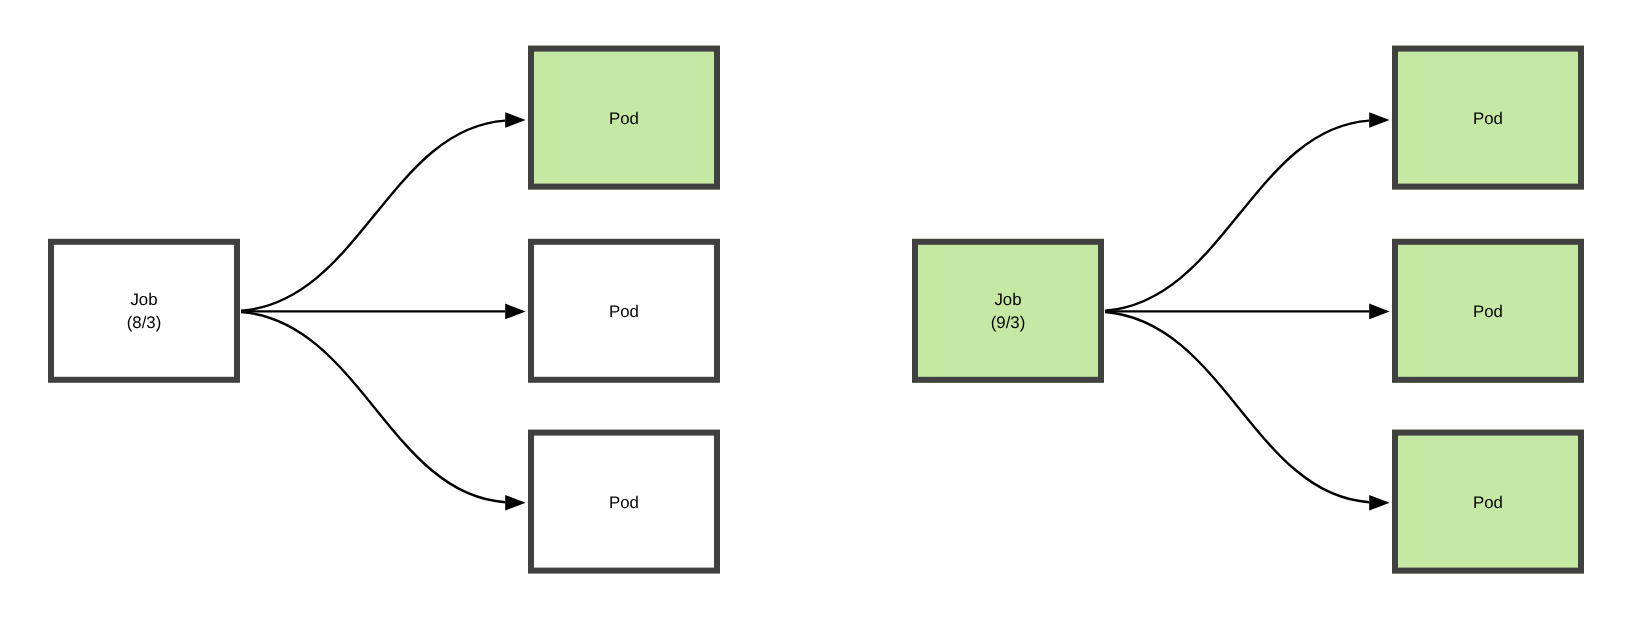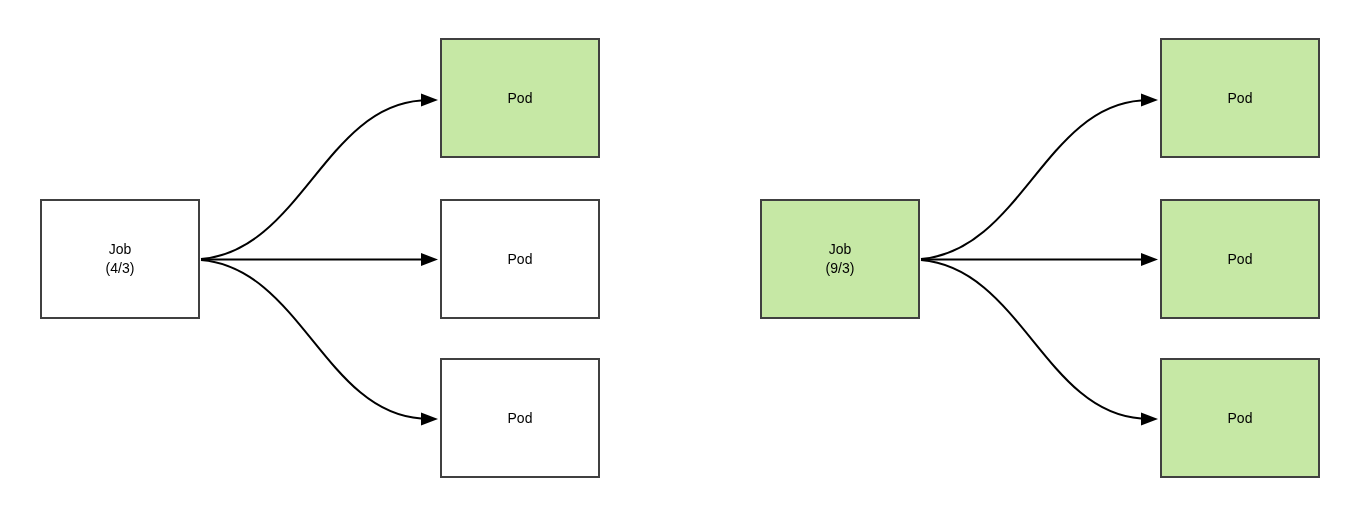--- a/index.html
+++ b/index.html
@@ -19,21 +19,21 @@
     position: absolute;
     left: 0;
     top: 0;
     z-index: 0;
   }
   .node {
     position: absolute;
     box-sizing: border-box;
     width: 160px;
     height: 120px;
-    border: 2px solid #404040;
+    border: 5px solid #404040;
     background: #ffffff;
     display: flex;
     flex-direction: column;
     align-items: center;
     justify-content: center;
     font-size: 14px;
     color: #000000;
     line-height: 19px;
     text-align: center;
     z-index: 1;
@@ -88,21 +88,21 @@
       <path class="edge" d="M 921 259.5 L 1141 259.5"></path>
       <polygon class="arrowhead" points="1158,259.5 1141,253 1141,266"></polygon>
 
       <path class="edge" d="M 921 260 C 1020 268, 1045 412, 1141 418.5"></path>
       <polygon class="arrowhead" points="1158,419 1141,412.5 1141,425.5"></polygon>
     </g>
   </svg>
 
   <div class="node pending job-left">
     <span>Job</span>
-    <span>(4/3)</span>
+    <span>(8/3)</span>
   </div>
   <div class="node completed pod-l1">
     <span>Pod</span>
   </div>
   <div class="node pending pod-l2">
     <span>Pod</span>
   </div>
   <div class="node pending pod-l3">
     <span>Pod</span>
   </div>

